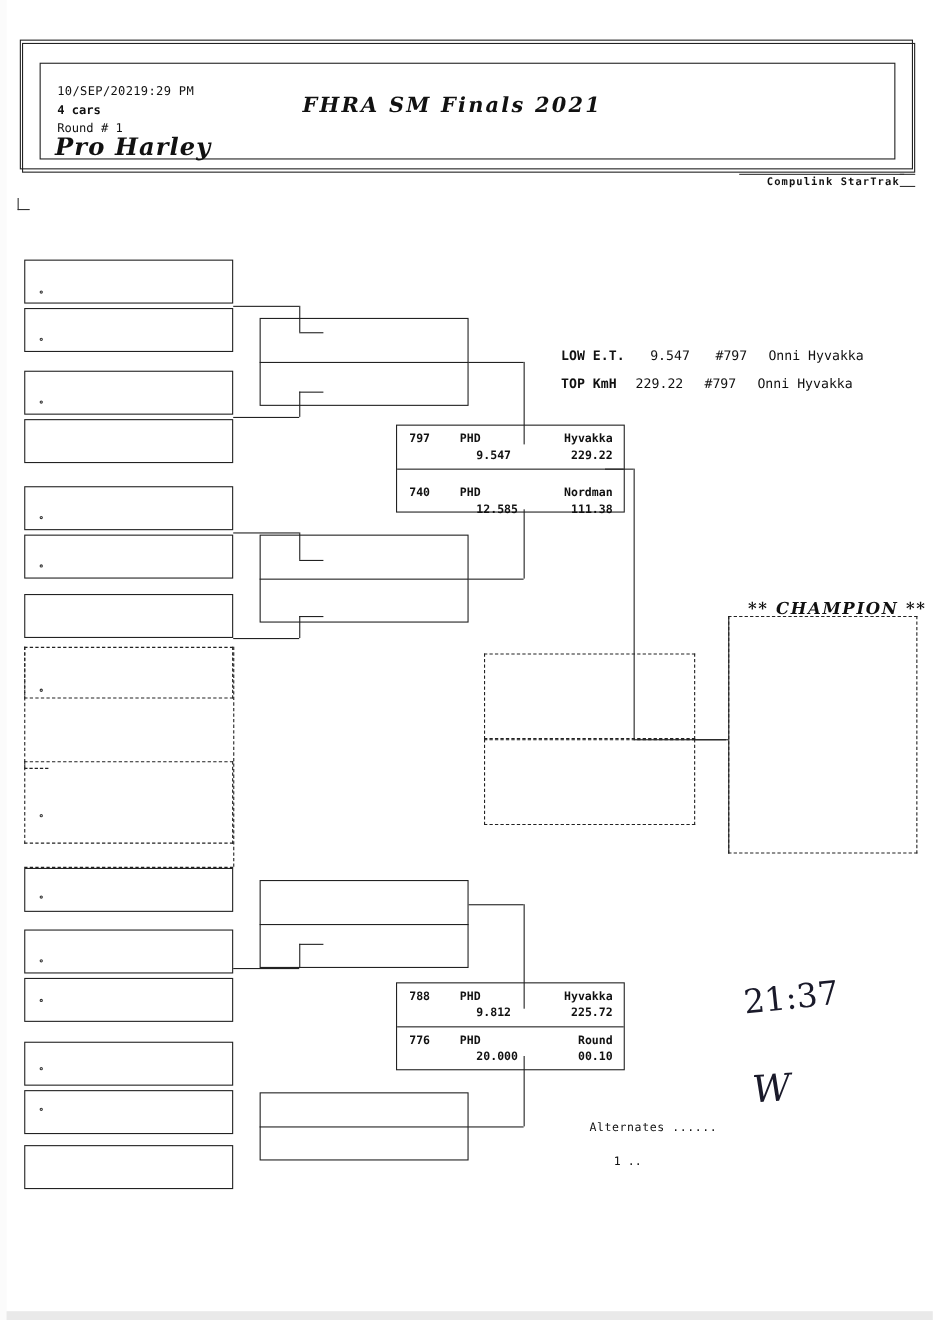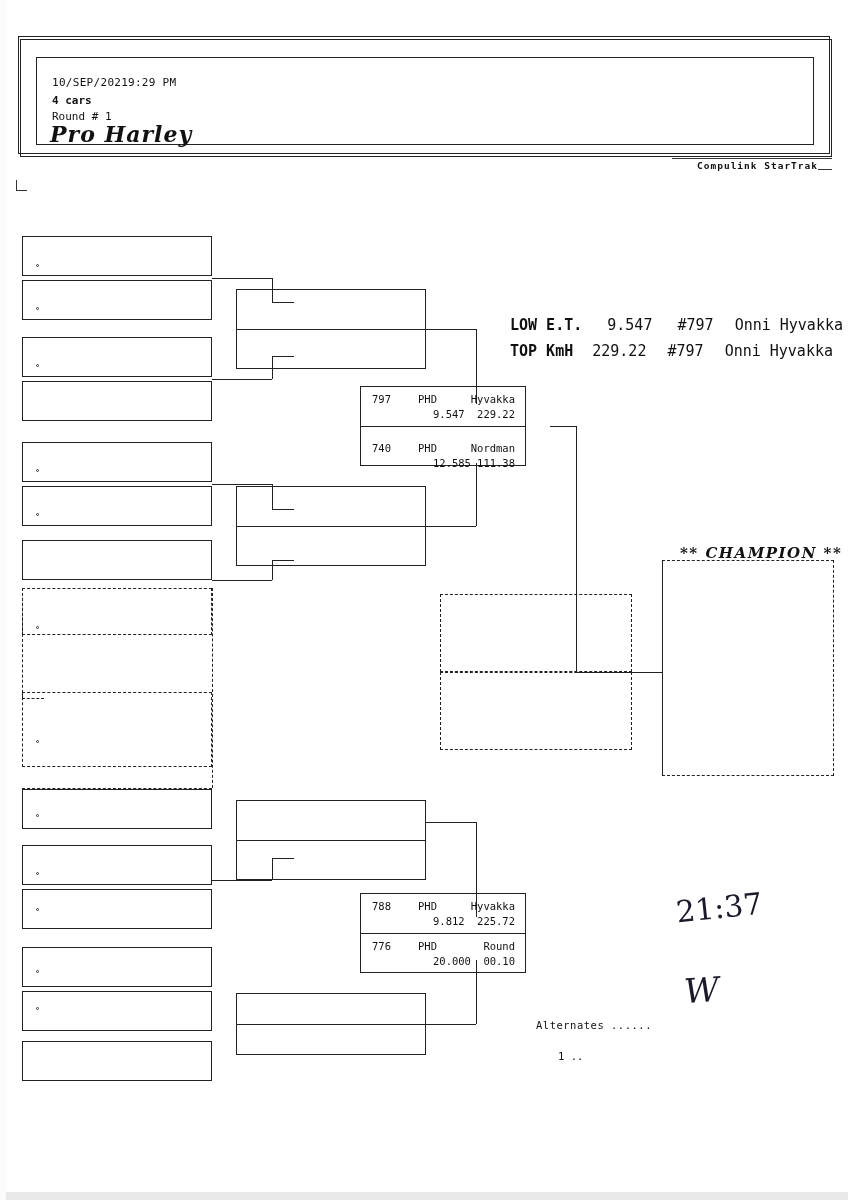--- a/index.html
+++ b/index.html
@@ -165,22 +165,23 @@
     height: 0;
     border-top: 1px dashed #222;
     background: transparent;
   }
 
   
   .result {
     position: absolute;
     border: 1px solid #222;
     box-sizing: border-box;
-    width: 166px;
+    width: 208px;
     height: 80px;
+    font-weight: bold;
   }
   .result .divider {
     position: absolute;
     left: 0;
     top: 39px;
     width: 100%;
     height: 0;
     border-top: 1px solid #222;
   }
   .rrow {
@@ -192,21 +193,21 @@
   }
   .rrow .num { position: absolute; left: 11px; top: 6px; }
   .rrow .cls { position: absolute; left: 57px; top: 6px; }
   .rrow .name { position: absolute; right: 10px; top: 6px; }
   .rrow .et { position: absolute; left: 72px; top: 21px; }
   .rrow .sp { position: absolute; right: 10px; top: 21px; }
 
   
   .stat {
     position: absolute;
-    font-size: 15px;
+    font-size: 12px;
     white-space: nowrap;
   }
   .stat .lbl { font-weight: bold; }
   .stat .val { }
 
   .champion-label {
     position: absolute;
     left: 680px;
     top: 544px;
     font-size: 15px;
@@ -273,20 +274,21 @@
 
   <div class="header-outer"></div>
   <div class="header-outer2"></div>
   <div class="header-inner"></div>
 
   <div class="hdr-date">10/SEP/2021</div>
   <div class="hdr-time">9:29 PM</div>
   <div class="hdr-cars">4 cars</div>
   <div class="hdr-round">Round # 1</div>
   <div class="hdr-class">Pro Harley</div>
+  <div class="hdr-event">FHRA SM Finals 2021</div>
 
   <div class="brand-rule-a"></div>
   <div class="brand-rule-b"></div>
   <div class="brand">Compulink  StarTrak</div>
   <div class="corner-mark"></div>
 
   <div class="bx" style="left:22px; top:236px; width:190px; height:40px;"></div>
   <div class="dot" style="left:36px; top:264px;"></div>
   <div class="bx" style="left:22px; top:280px; width:190px; height:40px;"></div>
   <div class="dot" style="left:36px; top:307px;"></div>

